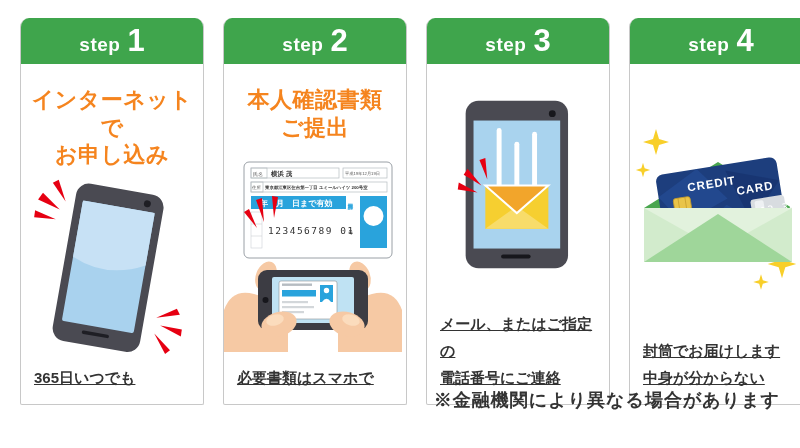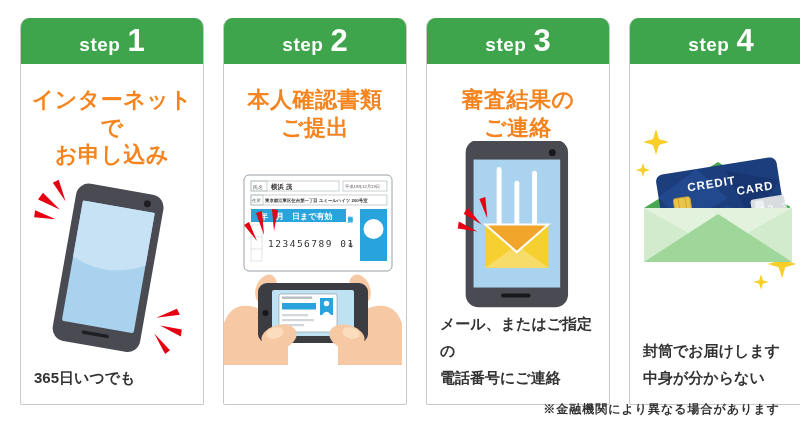--- a/index.html
+++ b/index.html
@@ -29,25 +29,25 @@
   }
   .step-word{font-size:19px;font-weight:700;letter-spacing:.5px}
   .step-num{font-size:31px;font-weight:700;line-height:1}
   .card-title{
     margin-top:22px;text-align:center;color:var(--orange);
     font-weight:800;font-size:22px;line-height:1.25;letter-spacing:.5px;
   }
   .illus{flex:1;display:flex;align-items:center;justify-content:flex-start;overflow:hidden}
   .caption{
     margin:0 13px 13px;font-size:15px;font-weight:600;
-    line-height:1.8;color:var(--ink);
+    line-height:1.8;color:var(--ink);text-decoration:underline;
   }
   .footnote{
-    position:absolute;right:20px;top:401px;
-    font-size:12px;font-weight:700;color:var(--ink);letter-spacing:1px;
+    position:absolute;right:20px;top:388px;
+    font-size:18px;font-weight:700;color:var(--ink);letter-spacing:1px;
   }
   svg{display:block}
   text{font-family:"Liberation Sans",sans-serif}
   .mono{font-family:"DejaVu Sans Mono",monospace}
 </style>
 </head>
 <body>
 
 <div class="wrap">
   <div class="cards">
@@ -151,31 +151,28 @@
 
           <g>
             <ellipse cx="55" cy="170" rx="18" ry="12" fill="#f6c9a4" transform="rotate(-16 55 170)"></ellipse>
             <ellipse cx="51" cy="166" rx="9" ry="5.5" fill="#fbdcbd" transform="rotate(-16 51 166)"></ellipse>
             <ellipse cx="123" cy="170" rx="18" ry="12" fill="#f6c9a4" transform="rotate(16 123 170)"></ellipse>
             <ellipse cx="127" cy="166" rx="9" ry="5.5" fill="#fbdcbd" transform="rotate(16 127 166)"></ellipse>
           </g>
         </svg>
       </div>
       <div class="caption">
+        <div>必要書類はスマホで</div>
       </div>
     </div>
 
     <div class="card">
       <div class="card-header">
         <span class="step-word">step</span>
         <span class="step-num">3</span>
-      </div>
-      <div class="card-title">
-        <div>審査結果の</div>
-        <div>ご連絡</div>
       </div>
       <div class="illus">
         <svg width="160" height="192" viewBox="0 0 160 195">
           <g>
             <rect x="38" y="10" width="104" height="170" rx="13" fill="#4a4a52"></rect>
             <circle cx="126" cy="23" r="3.5" fill="#17171c"></circle>
             <rect x="46" y="30" width="88" height="130" fill="#a9d3ee"></rect>
             <rect x="74" y="166" width="30" height="4" rx="2" fill="#17171c"></rect>
           </g>
           <g stroke="#ffffff" stroke-width="5" stroke-linecap="round">

